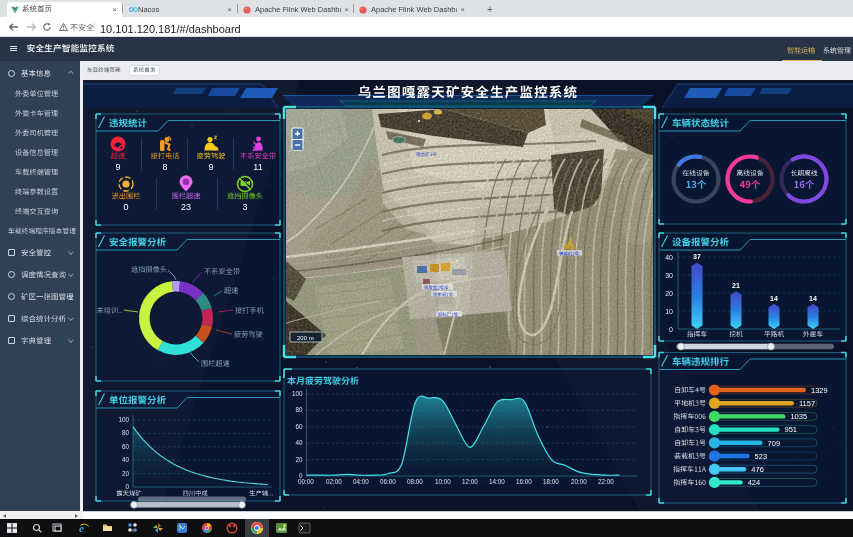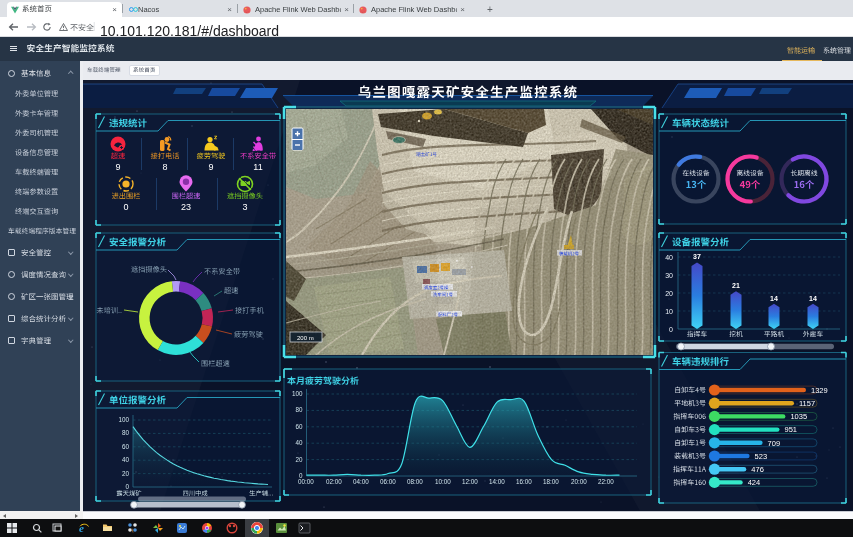--- a/index.html
+++ b/index.html
@@ -2,21 +2,21 @@
 <html><head><meta charset="utf-8"><style>
 *{margin:0;padding:0;box-sizing:border-box}
 body{width:853px;height:537px;overflow:hidden;font-family:"Liberation Sans",sans-serif;background:#fff;position:relative}
 .abs{position:absolute}
 
 #tabstrip{left:0;top:0;width:853px;height:17px;background:#dee1e6}
 .btab{position:absolute;top:2px;height:15px;border-radius:4px 4px 0 0;font-size:7.5px;color:#3c4043;display:flex;align-items:center}
 .btab .bx{position:absolute;right:5px;color:#5f6368;font-size:8px}
 .tsep{position:absolute;top:4px;width:1px;height:9px;background:#9aa0a6}
 #addrbar{left:0;top:17px;width:853px;height:20px;background:#fff;border-bottom:1px solid #dadce0}
-#urltxt{position:absolute;left:100px;top:23px;font-size:14px;color:#202124}
+#urltxt{position:absolute;left:100px;top:23px;font-size:11px;color:#202124}
 
 #apphead{left:0;top:37px;width:853px;height:24px;background:#263445}
 #burger{left:10px;top:46px;width:7px;height:5px;border-top:1.2px solid #dfe3e8;border-bottom:1.2px solid #dfe3e8}
 #burger:before{content:"";position:absolute;left:0;top:1.1px;width:7px;height:1.2px;background:#dfe3e8}
 #goldline{left:782px;top:59.5px;width:40px;height:1.5px;background:#e6b85c}
 
 #sidebar{left:0;top:61px;width:80px;height:450px;background:#304156}
 #sidescroll{left:80px;top:61px;width:3px;height:450px;background:#eceef2}
 .micon{position:absolute;left:8px;width:7px;height:7px;border:1px solid #cfd6e0;border-radius:50%}
 .marrow{position:absolute;left:69px;width:3.5px;height:3.5px;border-right:1px solid #8a97a8;border-bottom:1px solid #8a97a8}

